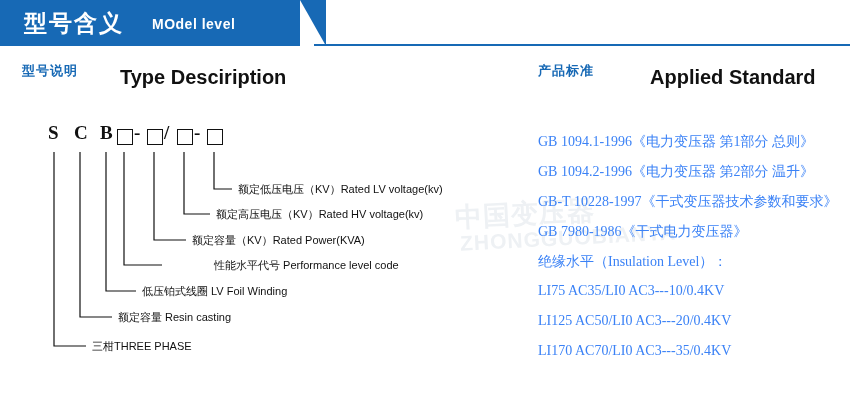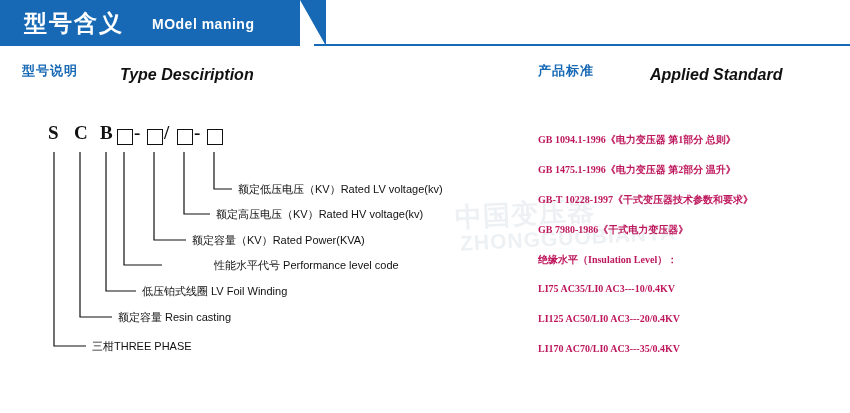--- a/index.html
+++ b/index.html
@@ -72,24 +72,23 @@
   
   .sec-cn {
     position: absolute;
     font-size: 13px;
     font-weight: bold;
     color: #1769b5;
     letter-spacing: 1px;
   }
   .sec-en {
     position: absolute;
-    font-size: 16px;
+    font-size: 20px;
     font-weight: bold;
     color: #111111;
-    font-style: italic;
   }
   #sec-left-cn { left: 22px; top: 62px; }
   #sec-left-en { left: 120px; top: 66px; }
   #sec-right-cn { left: 538px; top: 62px; }
   #sec-right-en { left: 650px; top: 66px; }
 
   
   .code-row {
     position: absolute;
     left: 0;
@@ -127,23 +126,23 @@
     font-size: 11px;
     color: #111111;
     white-space: nowrap;
     font-family: "Liberation Sans", sans-serif;
   }
 
   
   .std {
     position: absolute;
     left: 538px;
-    font-size: 10px;
-    font-weight: bold;
-    color: #be185d;
+    font-size: 14px;
+    font-weight: normal;
+    color: #3b82f6;
     white-space: nowrap;
     font-family: "Liberation Serif", serif;
   }
 
   
   .watermark {
     position: absolute;
     left: 455px;
     top: 196px;
     font-size: 27px;
@@ -167,21 +166,21 @@
   }
 </style>
 </head>
 <body>
 
 <div class="banner">
   <div class="banner-bg"></div>
   <div class="banner-slant"></div>
   <div class="banner-line"></div>
   <div class="banner-title-cn">型号含义</div>
-  <div class="banner-title-en">MOdel maning</div>
+  <div class="banner-title-en">MOdel level</div>
 </div>
 
 <div class="sec-cn" id="sec-left-cn">型号说明</div>
 <div class="sec-en" id="sec-left-en">Type Desciription</div>
 <div class="sec-cn" id="sec-right-cn">产品标准</div>
 <div class="sec-en" id="sec-right-en">Applied Standard</div>
 
 <div class="code-row">
   <span class="code-ch" style="left:48px; top:0;">S</span>
   <span class="code-ch" style="left:74px; top:0;">C</span>
@@ -218,19 +217,19 @@
 <div class="desc" style="left:192px; top:233px;">额定容量（KV）Rated Power(KVA)</div>
 <div class="desc" style="left:168px; top:258px;margin-left:46px;">性能水平代号  Performance level code</div>
 <div class="desc" style="left:142px; top:284px;">低压铂式线圈 LV Foil Winding</div>
 <div class="desc" style="left:118px; top:310px;">额定容量  Resin casting</div>
 <div class="desc" style="left:92px;  top:339px;">三柑THREE PHASE</div>
 
 <div class="watermark">中国变压器</div>
 <div class="watermark2">ZHONGGUOBIANYA</div>
 
 <div class="std" style="top:133px;">GB 1094.1-1996《电力变压器 第1部分 总则》</div>
-<div class="std" style="top:163px;">GB 1475.1-1996《电力变压器 第2部分 温升》</div>
+<div class="std" style="top:163px;">GB 1094.2-1996《电力变压器 第2部分 温升》</div>
 <div class="std" style="top:193px;">GB-T 10228-1997《干式变压器技术参数和要求》</div>
 <div class="std" style="top:223px;">GB 7980-1986《干式电力变压器》</div>
 <div class="std" style="top:253px;">绝缘水平（Insulation Level）：</div>
 <div class="std" style="top:283px;">LI75 AC35/LI0 AC3---10/0.4KV</div>
 <div class="std" style="top:313px;">LI125 AC50/LI0 AC3---20/0.4KV</div>
 <div class="std" style="top:343px;">LI170 AC70/LI0 AC3---35/0.4KV</div>
 
 </body></html>

